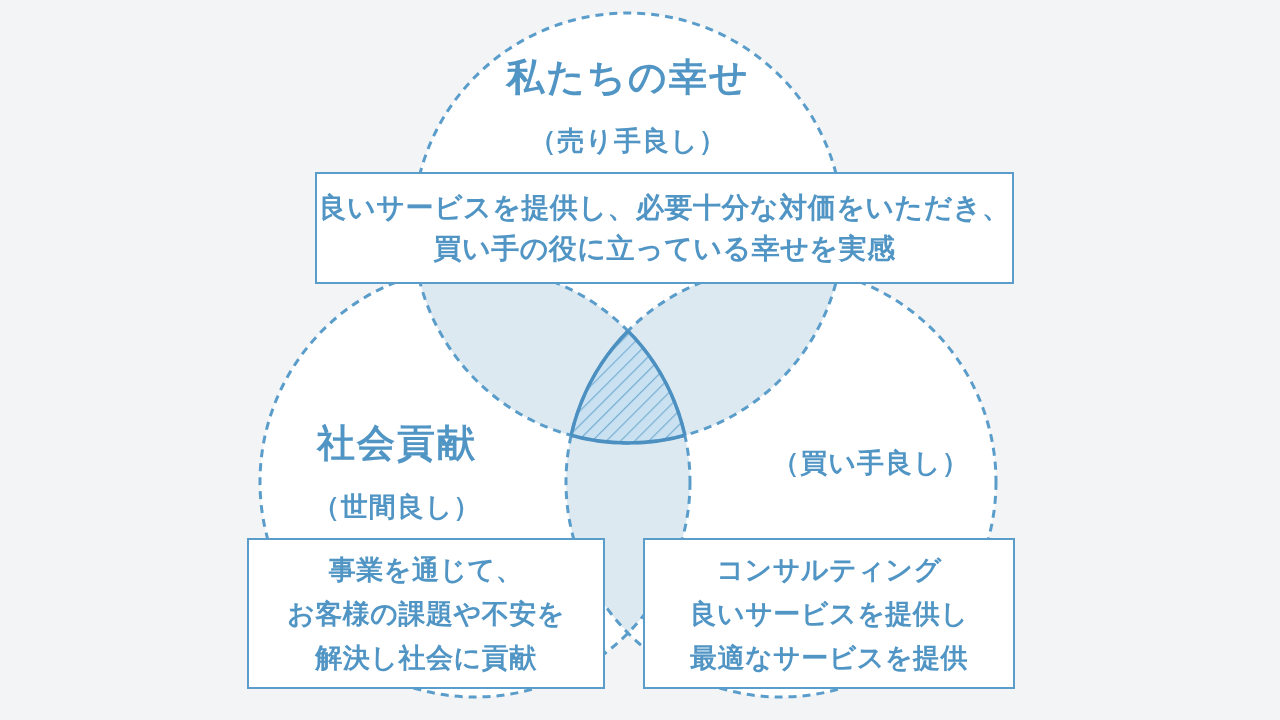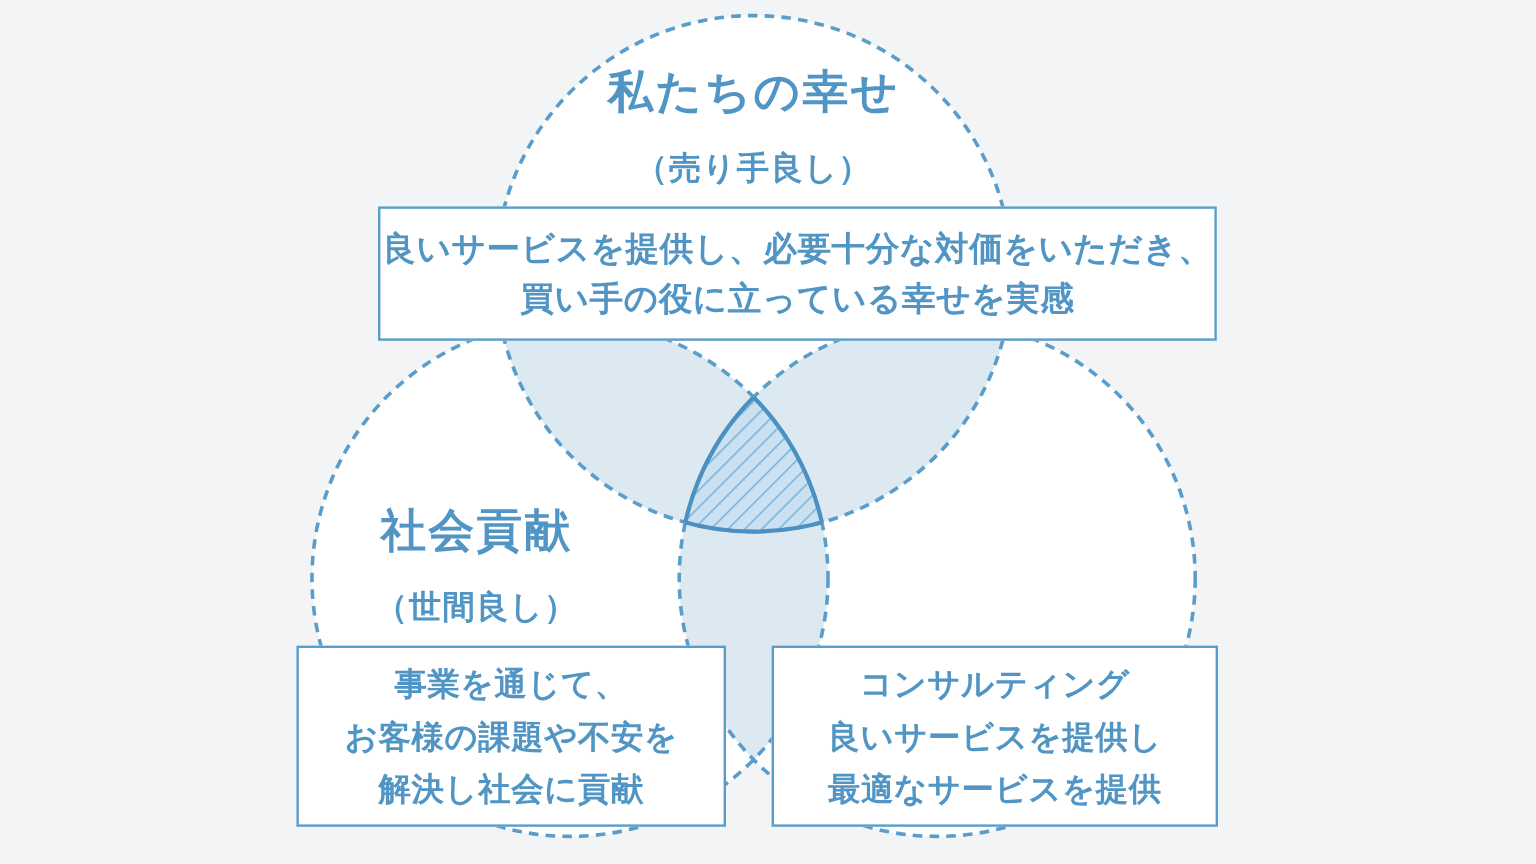--- a/index.html
+++ b/index.html
@@ -108,20 +108,21 @@
 
   <div class="label label-top">
     <div class="label-title">私たちの幸せ</div>
     <div class="label-sub">（売り手良し）</div>
   </div>
   <div class="label label-left">
     <div class="label-title">社会貢献</div>
     <div class="label-sub">（世間良し）</div>
   </div>
   <div class="label label-right">
+    <div class="label-sub">（買い手良し）</div>
   </div>
 
   <div class="box box-top">
     <div class="box-line">良いサービスを提供し、必要十分な対価をいただき、</div>
     <div class="box-line">買い手の役に立っている幸せを実感</div>
   </div>
   <div class="box box-left">
     <div class="box-line">事業を通じて、</div>
     <div class="box-line">お客様の課題や不安を</div>
     <div class="box-line">解決し社会に貢献</div>

